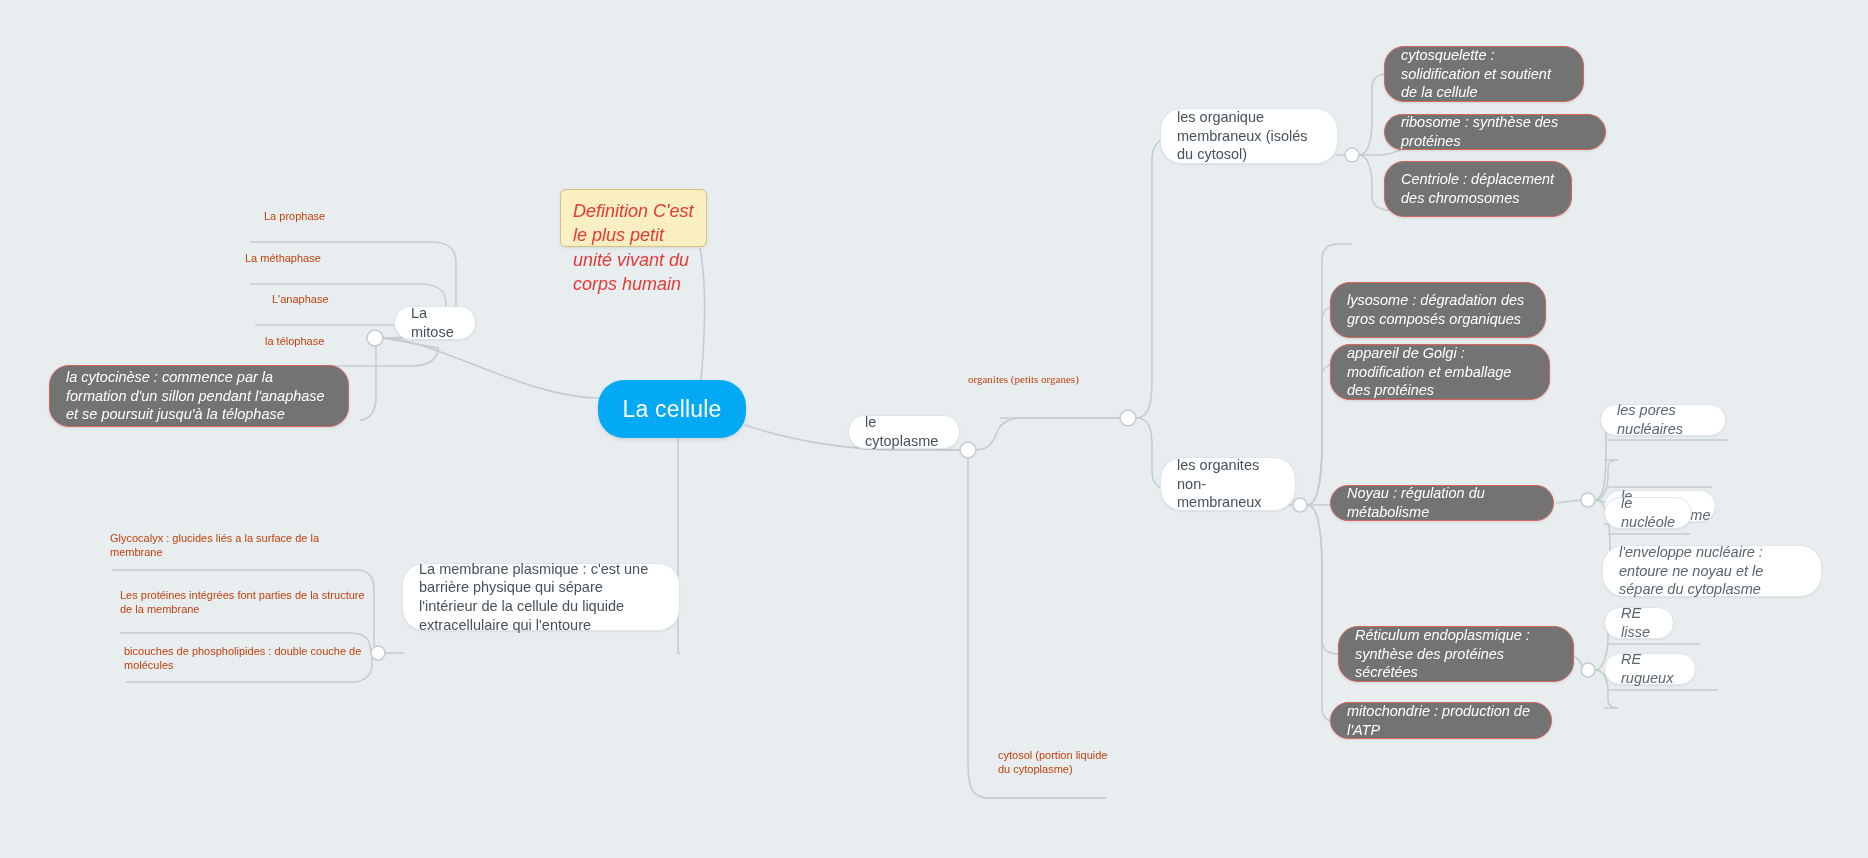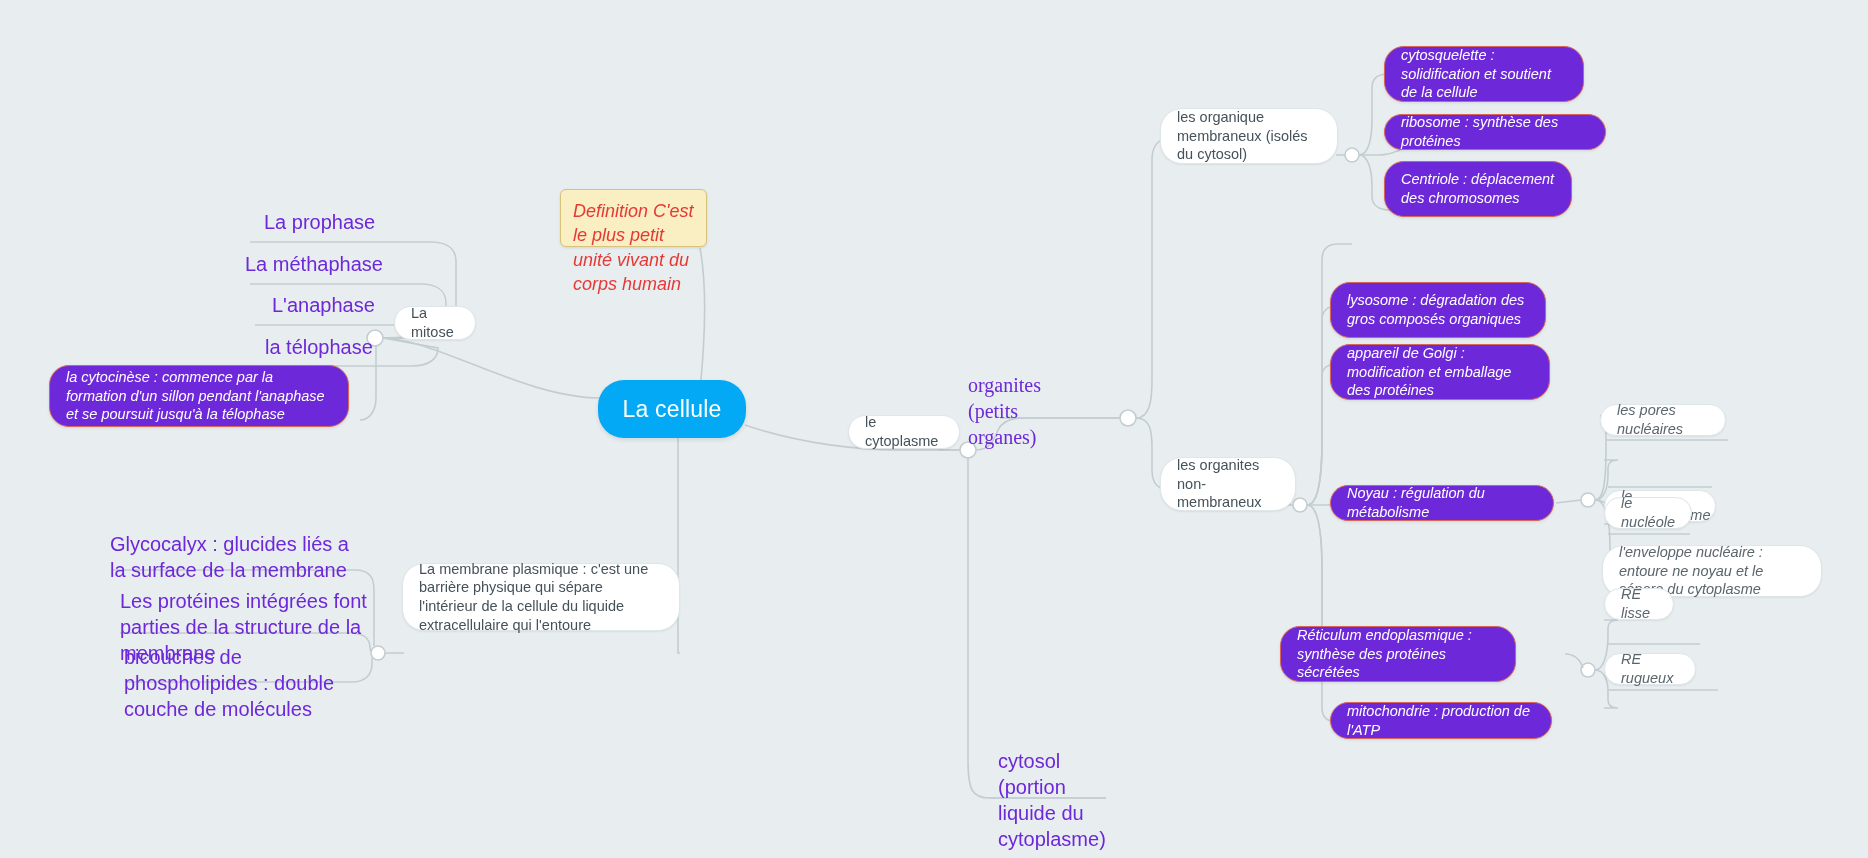--- a/index.html
+++ b/index.html
@@ -29,34 +29,34 @@
   
   .pill{
     background:#fff;border:1px solid #dfe6e9;border-radius:22px;
     color:#45525a;font-size:14.5px;line-height:1.28;
     padding:9px 16px;box-shadow:0 1px 2px rgba(0,0,0,.07);
     display:flex;align-items:center;
   }
   .pill.ital{font-style:italic;color:#5a666d;}
   
   .red{
-    background:#6d28d9;border:1px solid #d6655c;border-radius:20px;
+    background:#737373;border:1px solid #d6655c;border-radius:20px;
     color:#ffffff;font-style:italic;font-size:14.5px;line-height:1.3;
     padding:9px 16px;box-shadow:0 1px 3px rgba(0,0,0,.10);
     display:flex;align-items:center;
   }
   
   .sticky{
     background:#faeec3;border:1px solid #d9c27a;border-radius:6px;
     color:#e53935;font-style:italic;font-size:18px;line-height:1.36;
     padding:9px 12px;box-shadow:0 1px 3px rgba(0,0,0,.10);
   }
   
   .bare{
-    color:#6d28d9;font-size:20px;line-height:1.3;background:transparent;
+    color:#c2410c;font-size:11px;line-height:1.3;background:transparent;
   }
 </style>
 </head>
 <body>
 
 <div id="canvas">
 
   <svg id="wires" viewBox="0 0 1868 858">
 
     <path d="M600 398 C 540 398 470 360 420 345 C 400 339 390 338 380 338"></path>
@@ -168,24 +168,24 @@
 
   <div class="node red" style="left:1384px;top:46px;width:200px;height:56px;">cytosquelette : solidification et soutient de la cellule</div>
   <div class="node red" style="left:1384px;top:114px;width:222px;height:36px;">ribosome : synthèse des protéines</div>
   <div class="node red" style="left:1384px;top:161px;width:188px;height:56px;">Centriole : déplacement des chromosomes</div>
 
   <div class="node pill" style="left:1160px;top:457px;width:136px;height:54px;">les organites non-membraneux</div>
 
   <div class="node red" style="left:1330px;top:282px;width:216px;height:56px;">lysosome : dégradation des gros composés organiques</div>
   <div class="node red" style="left:1330px;top:344px;width:220px;height:56px;">appareil de Golgi : modification et emballage des protéines</div>
   <div class="node red" style="left:1330px;top:485px;width:224px;height:36px;">Noyau : régulation du métabolisme</div>
-  <div class="node red" style="left:1280px;top:626px;width:236px;height:56px;font-style:italic;">Réticulum endoplasmique : synthèse des protéines sécrétées</div>
+  <div class="node red" style="left:1338px;top:626px;width:236px;height:56px;font-style:italic;">Réticulum endoplasmique : synthèse des protéines sécrétées</div>
   <div class="node red" style="left:1330px;top:702px;width:222px;height:37px;">mitochondrie : production de l'ATP</div>
 
   <div class="node pill ital" style="left:1600px;top:404px;width:126px;height:32px;">les pores nucléaires</div>
   <div class="node pill ital" style="left:1604px;top:450px;width:112px;height:32px;margin-top:40px;">le nucléoplasme</div>
   <div class="node pill ital" style="left:1604px;top:497px;width:88px;height:32px;">le nucléole</div>
   <div class="node pill ital" style="left:1602px;top:545px;width:220px;height:52px;">l'enveloppe nucléaire : entoure ne noyau et le sépare du cytoplasme</div>
 
-  <div class="node pill ital" style="left:1604px;top:588px;width:70px;height:32px;">RE lisse</div>
+  <div class="node pill ital" style="left:1604px;top:607px;width:70px;height:32px;">RE lisse</div>
   <div class="node pill ital" style="left:1604px;top:653px;width:92px;height:32px;">RE rugueux</div>
 
 </div>
 
 </body></html>

